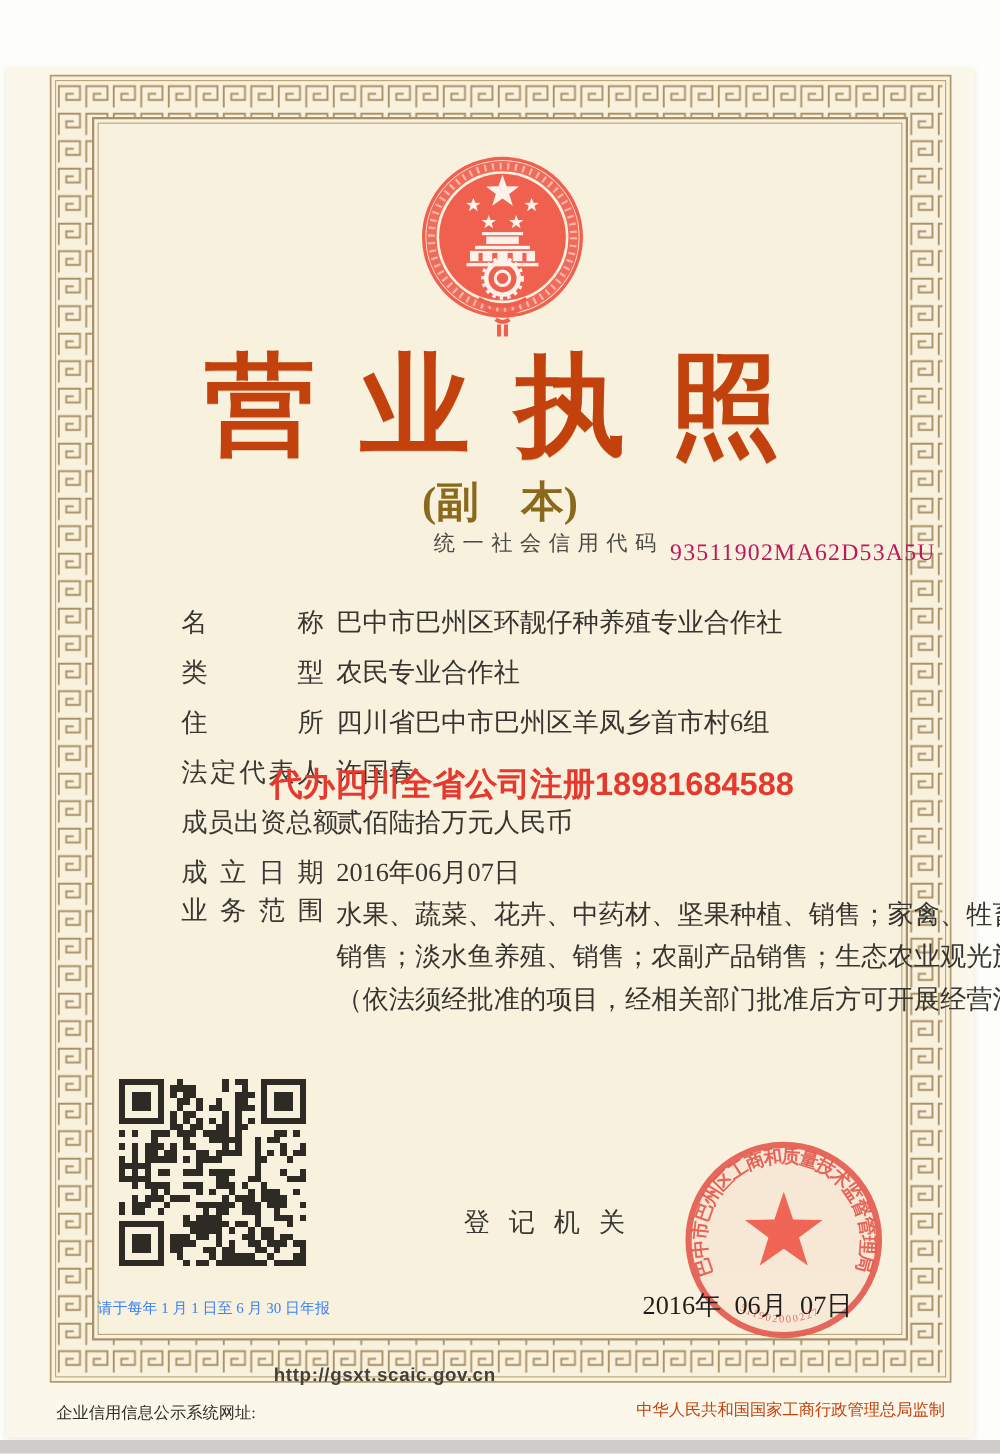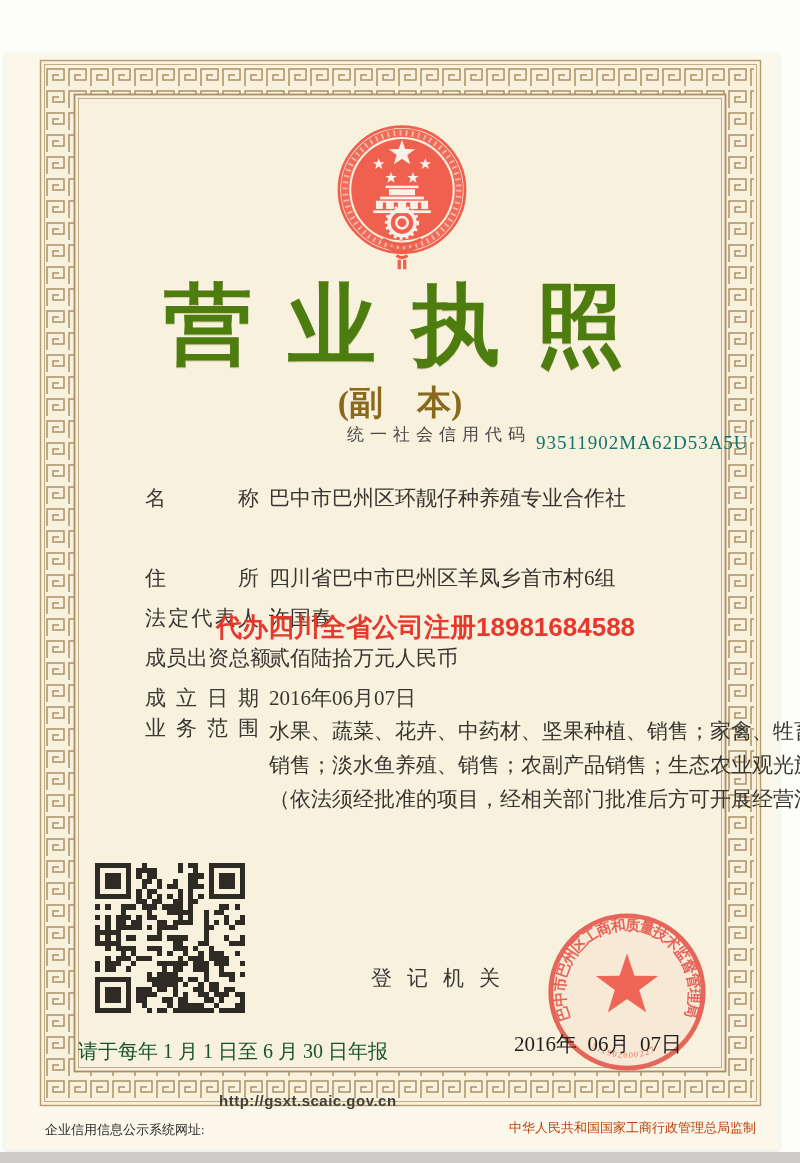--- a/index.html
+++ b/index.html
@@ -4,37 +4,37 @@
 <style>
   html,body{margin:0;padding:0;}
   body{width:800px;height:1163px;background:#fdfdfa;font-family:"Liberation Serif","DejaVu Serif",serif;}
   .page{position:relative;width:800px;height:1163px;overflow:hidden;background:#fdfdfa;}
   .paper{position:absolute;left:5px;top:54px;width:774px;height:1096px;background:#fbf7eb;box-shadow:0 1px 5px rgba(0,0,0,.10);}
   .scan-edge{position:absolute;left:0;top:1152px;width:800px;height:11px;background:#cfcdc9;}
   svg.frame{position:absolute;left:0;top:0;}
   .emblem{position:absolute;left:333px;top:124px;width:138px;height:148px;}
   .title{position:absolute;left:0;top:282px;width:100%;padding-left:24px;box-sizing:border-box;
          text-align:center;font-size:88px;font-weight:bold;letter-spacing:36px;line-height:1;
-         color:#4d7c0f;text-shadow:0 1px 0 rgba(120,90,20,.25);}
+         color:#c2410c;text-shadow:0 1px 0 rgba(120,90,20,.25);}
   .subtitle{position:absolute;left:0;top:384px;width:100%;text-align:center;font-size:34px;
             font-weight:bold;color:#8a681c;white-space:pre;line-height:1.1;}
   .code-label{position:absolute;left:347px;top:423px;font-size:17px;color:#4a4a46;letter-spacing:6px;}
-  .code-value{position:absolute;left:536px;top:432px;font-size:19px;color:#0f766e;letter-spacing:1px;}
+  .code-value{position:absolute;left:536px;top:432px;font-size:19px;color:#be185d;letter-spacing:1px;}
   .row{position:absolute;left:145px;width:560px;font-size:21px;color:#37352f;white-space:nowrap;}
   .flabel{display:inline-block;width:114px;text-align:justify;text-align-last:justify;vertical-align:top;color:#3a3833;}
   .fvalue{display:inline-block;margin-left:10px;vertical-align:top;}
   .scope .fvalue{white-space:normal;width:470px;}
   .scope-line{white-space:nowrap;line-height:34px;}
   .watermark{position:absolute;left:216px;top:612px;font-family:"Liberation Sans","DejaVu Sans",sans-serif;
              font-size:26px;font-weight:bold;line-height:1.2;white-space:nowrap;z-index:6;}
   .qr{position:absolute;left:95px;top:862px;width:150px;height:152px;}
   .reg-label{position:absolute;left:371px;top:964px;font-size:21px;letter-spacing:15px;color:#3a3833;white-space:nowrap;text-align:center;}
   .seal{position:absolute;left:538px;top:903px;width:178px;height:178px;z-index:4;}
   .seal-date{position:absolute;left:514px;top:1030px;font-size:21px;color:#1f1e1c;white-space:pre;z-index:5;}
-  .annual{position:absolute;left:78px;top:1038px;font-size:20px;color:#14532d;white-space:nowrap;}
+  .annual{position:absolute;left:78px;top:1038px;font-size:12px;color:#3b82f6;white-space:nowrap;}
   .url{position:absolute;left:219px;top:1092px;font-family:"Liberation Sans","DejaVu Sans",sans-serif;
        font-size:15px;font-weight:bold;color:#43403a;letter-spacing:.5px;z-index:6;}
   .footer-left{position:absolute;left:45px;top:1121px;font-size:13px;color:#2e2c28;white-space:nowrap;}
   .footer-right{position:absolute;right:44px;top:1119px;font-size:13px;color:#c2410c;white-space:nowrap;}
 </style>
 </head>
 <body>
 
 <div class="page">
   <div class="paper"></div>
@@ -88,20 +88,23 @@
   </svg>
 
   <div class="title">营业执照</div>
   <div class="subtitle">(副　本)</div>
 
   <div class="code-label">统一社会信用代码</div>
   <div class="code-value">93511902MA62D53A5U</div>
 
   <div class="row" style="top:484px">
     <span class="flabel">名称</span><span class="fvalue">巴中市巴州区环靓仔种养殖专业合作社</span>
+  </div>
+  <div class="row" style="top:524px">
+    <span class="flabel">类型</span><span class="fvalue">农民专业合作社</span>
   </div>
   <div class="row" style="top:564px">
     <span class="flabel">住所</span><span class="fvalue">四川省巴中市巴州区羊凤乡首市村6组</span>
   </div>
   <div class="row" style="top:604px">
     <span class="flabel">法定代表人</span><span class="fvalue">许国春</span>
   </div>
   <div class="row" style="top:644px">
     <span class="flabel">成员出资总额</span><span class="fvalue">贰佰陆拾万元人民币</span>
   </div>

